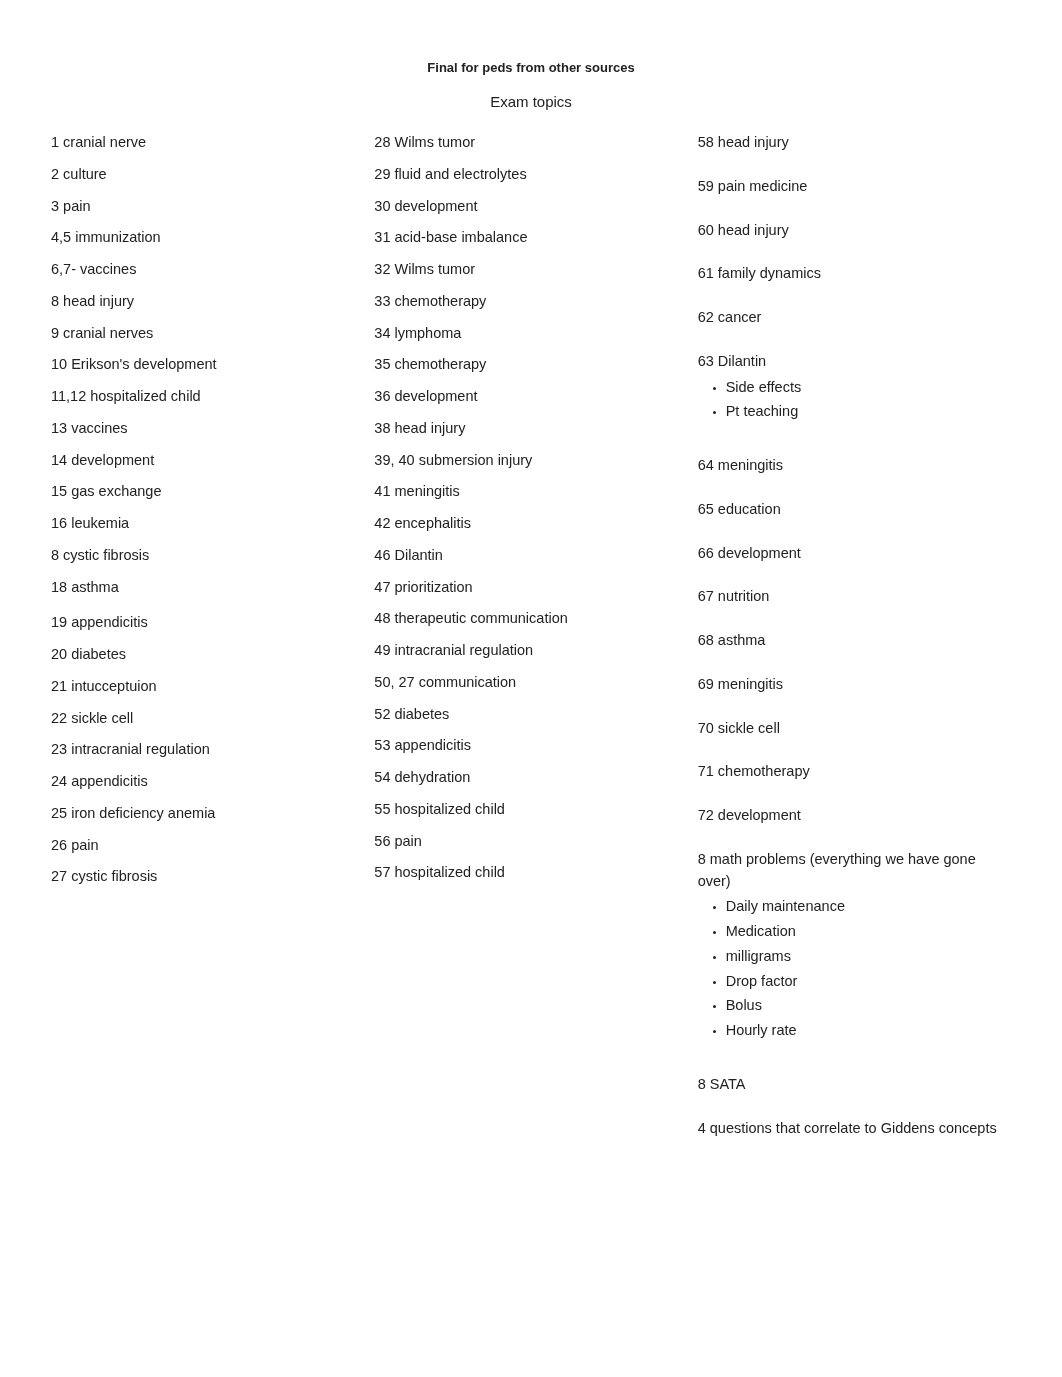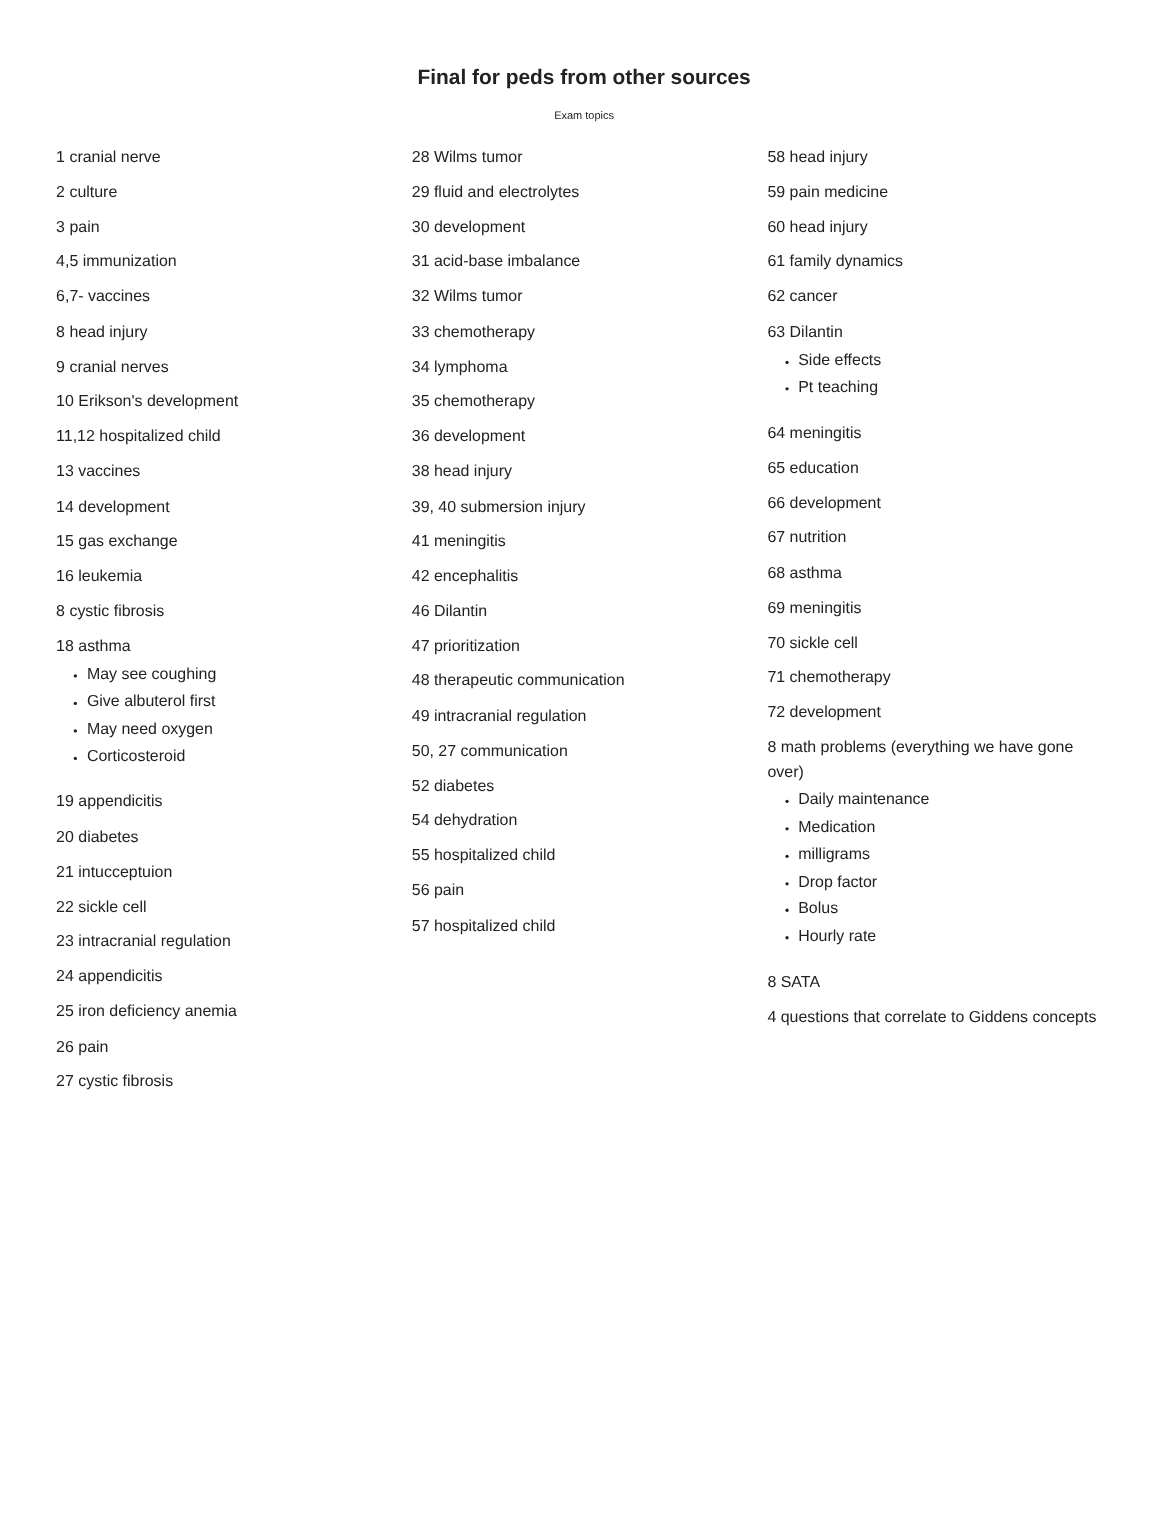--- a/index.html
+++ b/index.html
@@ -7,44 +7,44 @@
       background: #fff;
       font-family: Arial, sans-serif;
       font-size: 15px;
       color: #222;
       padding: 60px 40px;
     }
     .page-title {
       text-align: center;
       font-weight: bold;
       margin-bottom: 18px;
-      font-size: 19px;
+      font-size: 13px;
     }
     .exam-topics-label {
       text-align: center;
       margin-bottom: 22px;
-      font-size: 10px;
+      font-size: 15px;
     }
     .columns-wrapper {
       display: flex;
       flex-direction: row;
       align-items: flex-start;
       justify-content: flex-start;
       gap: 0;
       max-width: 960px;
       margin: 0 auto;
     }
     .column {
       flex: 1;
       display: flex;
       flex-direction: column;
       gap: 0;
       padding-right: 10px;
     }
-    .column:last-child { padding-right: 0; }
+    .column:last-child { padding-right: 0; gap: 12px; }
     .item {
       margin-bottom: 10px;
       line-height: 1.5;
       font-size: 14.5px;
     }
     .item.with-sub { margin-bottom: 4px; }
     .sub-list {
       list-style: disc;
       padding-left: 28px;
       margin-bottom: 10px;
@@ -75,26 +75,20 @@
     <div class="item">9 cranial nerves</div>
     <div class="item">10 Erikson's development</div>
     <div class="item">11,12 hospitalized child</div>
     <div class="item">13 vaccines</div>
     <div class="item">14 development</div>
     <div class="item">15 gas exchange</div>
     <div class="item">16 leukemia</div>
     <div class="item">8 cystic fibrosis</div>
     <div class="item-block">
       <div class="item with-sub">18 asthma</div>
-      <ul class="sub-list">
-        <li>May see coughing</li>
-        <li>Give albuterol first</li>
-        <li>May need oxygen</li>
-        <li>Corticosteroid</li>
-      </ul>
     </div>
     <div class="item">19 appendicitis</div>
     <div class="item">20 diabetes</div>
     <div class="item">21 intucceptuion</div>
     <div class="item">22 sickle cell</div>
     <div class="item">23 intracranial regulation</div>
     <div class="item">24 appendicitis</div>
     <div class="item">25 iron deficiency anemia</div>
     <div class="item">26 pain</div>
     <div class="item">27 cystic fibrosis</div>
@@ -113,20 +107,21 @@
     <div class="item">38 head injury</div>
     <div class="item">39, 40 submersion injury</div>
     <div class="item">41 meningitis</div>
     <div class="item">42 encephalitis</div>
     <div class="item">46 Dilantin</div>
     <div class="item">47 prioritization</div>
     <div class="item">48 therapeutic communication</div>
     <div class="item">49 intracranial regulation</div>
     <div class="item">50, 27 communication</div>
     <div class="item">52 diabetes</div>
+    <div class="item">53 appendicitis</div>
     <div class="item">54 dehydration</div>
     <div class="item">55 hospitalized child</div>
     <div class="item">56 pain</div>
     <div class="item">57 hospitalized child</div>
   </div>
 
   <div class="column">
     <div class="item">58 head injury</div>
     <div class="item">59 pain medicine</div>
     <div class="item">60 head injury</div>

